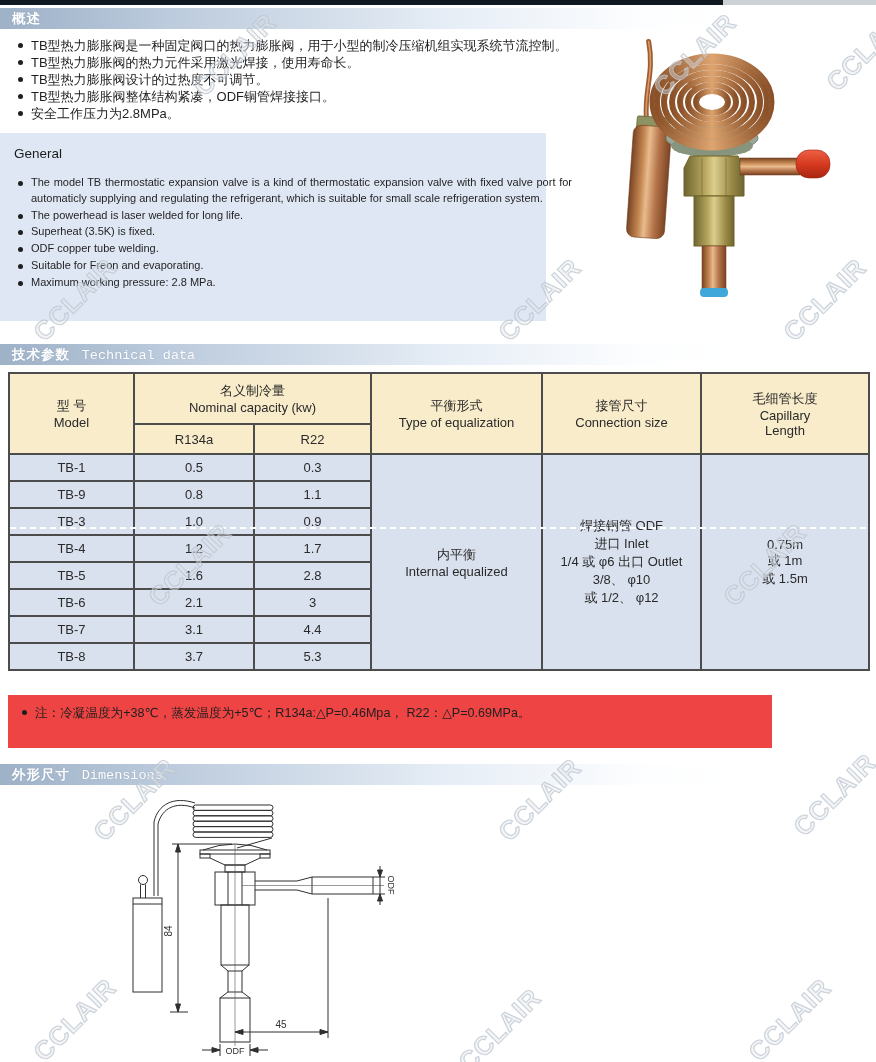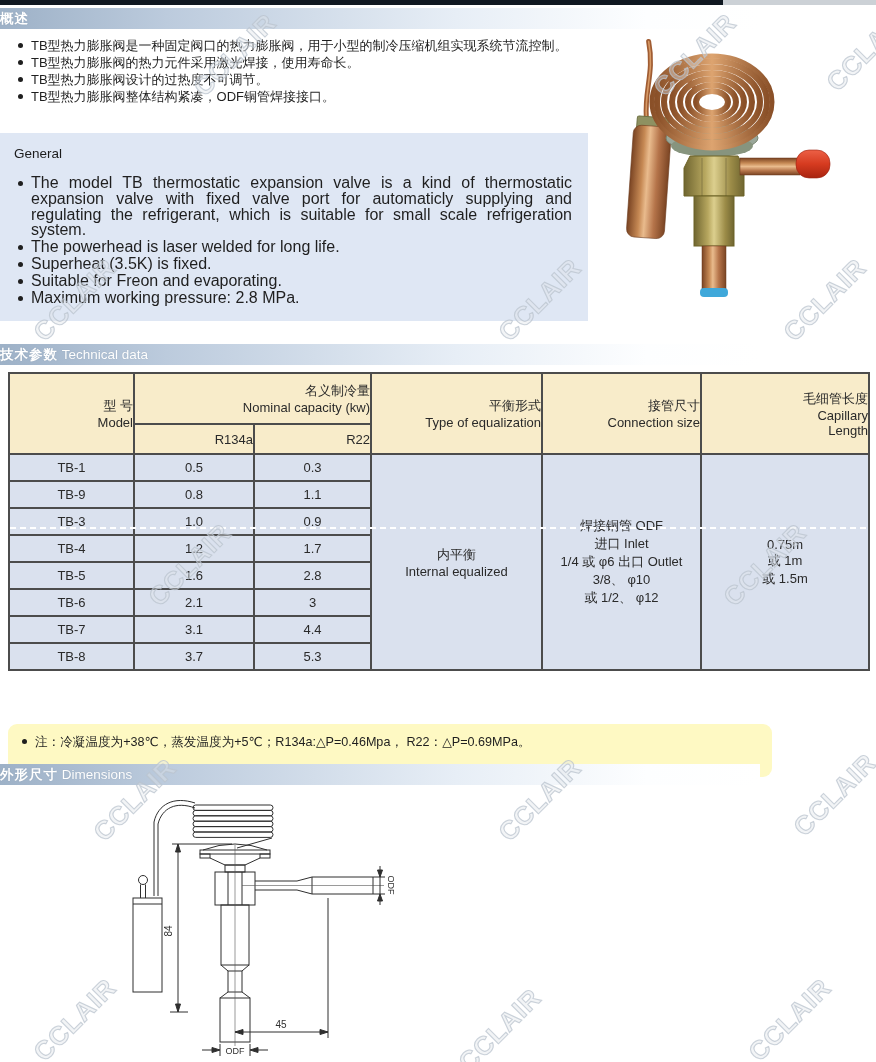--- a/index.html
+++ b/index.html
@@ -3,52 +3,52 @@
 <meta charset="utf-8">
 <style>
   html,body{margin:0;padding:0;}
   body{width:876px;height:1062px;position:relative;background:#fff;
        font-family:"Liberation Sans","DejaVu Sans",sans-serif;color:#222;overflow:hidden;}
   .abs{position:absolute;}
 
   
   .bar{left:0;width:760px;height:21px;
        background:linear-gradient(90deg,#9db1c7 0%,#bccbdd 22%,#e7eef6 60%,#fdfeff 85%,#ffffff 100%);
-       color:#fff;font-size:13.5px;line-height:21px;box-sizing:border-box;
+       color:#fff;font-size:13.5px;line-height:21px;padding-left:12px;box-sizing:border-box;
        text-shadow:0 0 1px rgba(120,140,160,.6);}
   .bar .cn{font-weight:bold;letter-spacing:1px;}
-  .bar .en{font-weight:normal;}
+  .bar .en{margin-left:8px;font-weight:normal;font-family:Liberation Mono, monospace;}
 
   .topstrip{left:0;top:0;width:723px;height:5px;background:#101821;}
   .topstrip2{left:723px;top:0;width:153px;height:5px;background:#ccd1d6;}
 
   
   .blist{list-style:none;margin:0;padding:0;}
   .blist li{position:relative;padding-left:17px;font-size:13px;line-height:17px;color:#1f1f1f;}
   .blist li::before{content:"";position:absolute;left:4px;top:6px;width:5px;height:5px;border-radius:50%;background:#1f1f1f;}
-  .gen-list li{font-size:16px;line-height:15.8px;margin-bottom:1px;}
+  .gen-list li{font-size:11px;line-height:15.8px;margin-bottom:1px;}
   .gen-list li.just{text-align:justify;}
 
   .cnbullets{left:14px;top:37px;width:848px;}
 
-  .general-panel{left:0;top:133px;width:588px;height:188px;background:#dfe7f4;}
+  .general-panel{left:0;top:133px;width:546px;height:188px;background:#dfe7f4;}
   .general-title{position:absolute;left:14px;top:13px;font-size:13.5px;color:#1c1c1c;}
   .general-panel ul{position:absolute;left:14px;top:42px;width:558px;}
 
   
   table.tech{position:absolute;left:8px;top:372px;width:860px;border-collapse:collapse;table-layout:fixed;}
   table.tech th,table.tech td{border:2px solid #4c4c4c;text-align:center;vertical-align:middle;
        font-weight:normal;font-size:13px;color:#2a2a2a;padding:0;}
-  table.tech th{background:#f8ecca;text-align:right;}
+  table.tech th{background:#f8ecca;}
   table.tech td{background:#dae1ee;}
   .pre{white-space:pre-line;}
   tr.hrow1{height:51px;} tr.hrow2{height:30px;} tr.brow{height:27px;}
 
   
-  .notes-panel{left:8px;top:724px;width:764px;height:53px;background:#fef9c3;border-radius:9px;}
+  .notes-panel{left:8px;top:695px;width:764px;height:53px;background:#ef4444;}
   .notes-panel ul{position:absolute;left:10px;top:9px;width:746px;}
   .notes-panel li{font-size:12.6px;line-height:19px;}
 
   
   .wm{position:absolute;z-index:50;pointer-events:none;font-weight:bold;font-size:26px;letter-spacing:1px;
       color:rgba(222,227,233,0.40);-webkit-text-stroke:1.1px rgba(186,195,205,0.75);
       transform:translate(-50%,-50%) rotate(-45deg);white-space:nowrap;}
 
   .foldline{left:0;top:527px;width:876px;border-top:2px dashed #ffffff;z-index:40;}
 
@@ -62,28 +62,30 @@
 
 <div class="abs bar" style="top:8px;">
   <span class="cn">概述</span>
 </div>
 
 <ul class="abs blist cnbullets">
   <li>TB型热力膨胀阀是一种固定阀口的热力膨胀阀，用于小型的制冷压缩机组实现系统节流控制。</li>
   <li>TB型热力膨胀阀的热力元件采用激光焊接，使用寿命长。</li>
   <li>TB型热力膨胀阀设计的过热度不可调节。</li>
   <li>TB型热力膨胀阀整体结构紧凑，ODF铜管焊接接口。</li>
+  <li>安全工作压力为2.8MPa。</li>
 </ul>
 
 <div class="abs general-panel">
   <div class="general-title">General</div>
   <ul class="blist gen-list">
     <li class="just">The model TB thermostatic expansion valve is a kind of thermostatic expansion valve with fixed valve port for automaticly supplying and regulating the refrigerant, which is suitable for small scale refrigeration system.</li>
     <li>The powerhead is laser welded for long life.</li>
     <li>Superheat (3.5K) is fixed.</li>
+    <li>ODF copper tube welding.</li>
     <li>Suitable for Freon and evaporating.</li>
     <li>Maximum working pressure: 2.8 MPa.</li>
   </ul>
 </div>
 
 <svg class="abs" style="left:590px;top:30px;" width="286" height="310" viewBox="0 0 286 310">
   <defs>
     <linearGradient id="copperV" x1="0" y1="0" x2="1" y2="0">
       <stop offset="0" stop-color="#7a4423"></stop>
         <stop offset="0.3" stop-color="#c68954"></stop>

